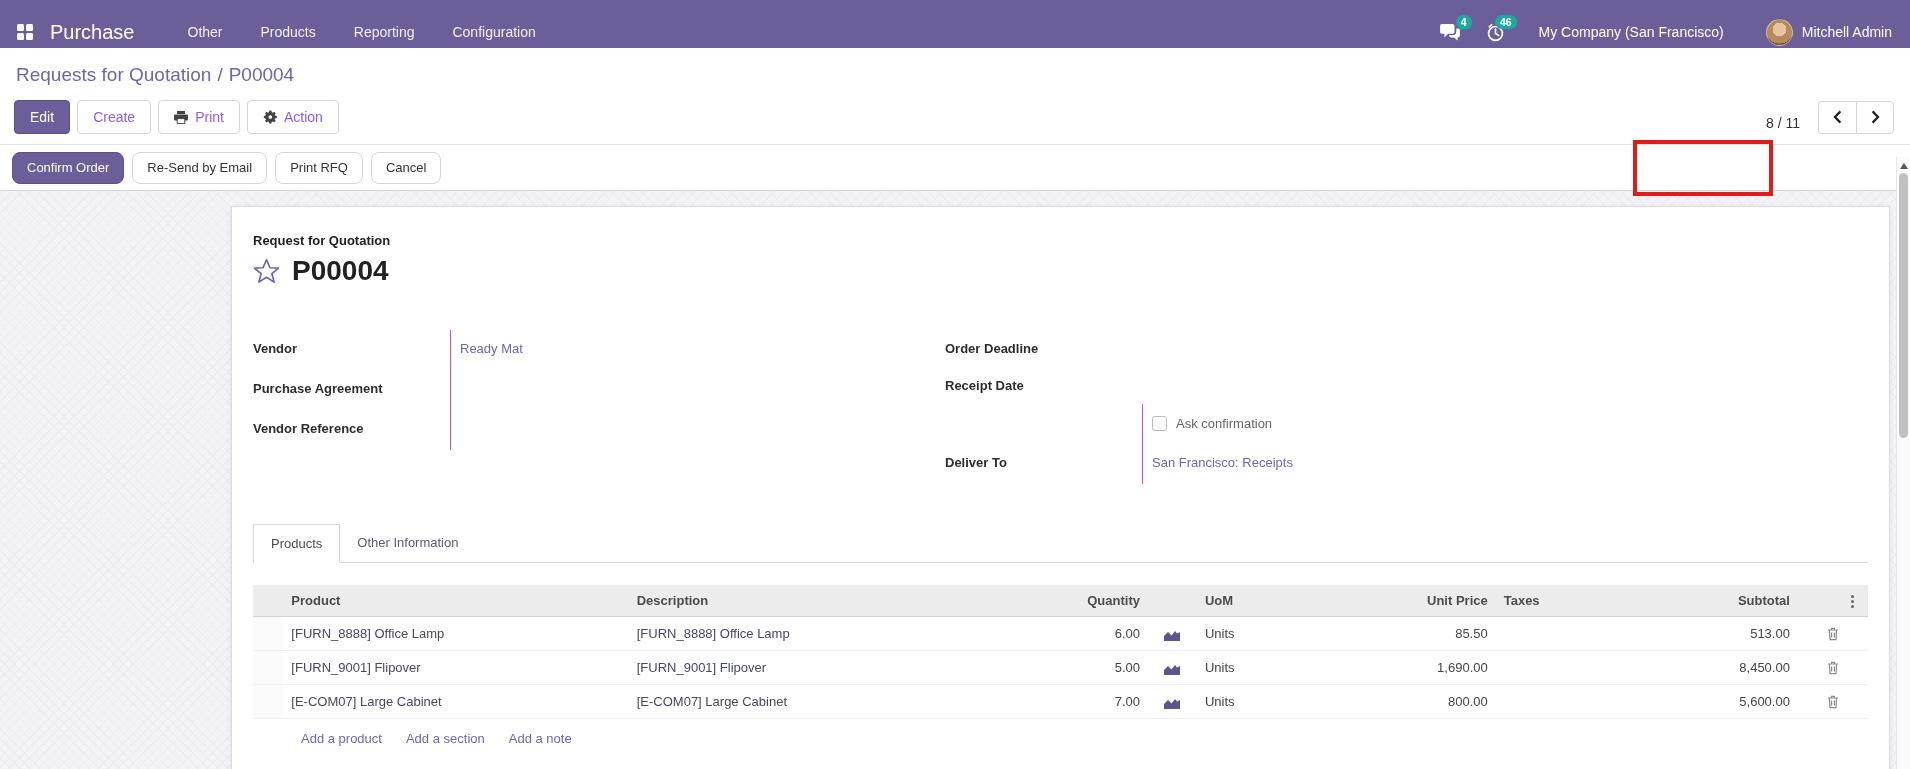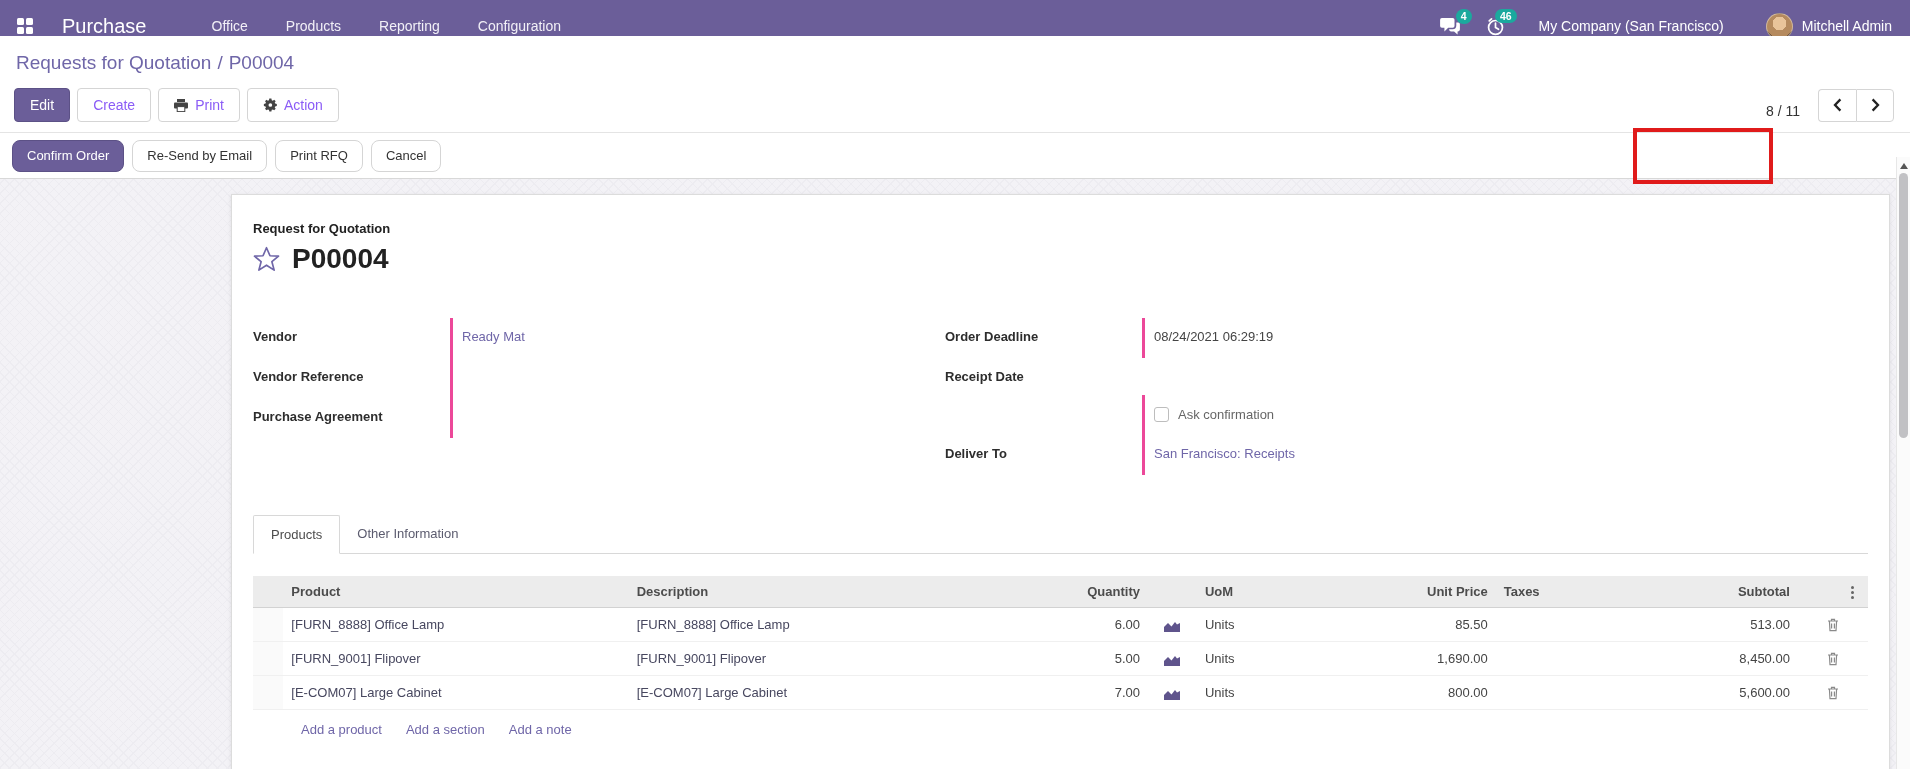--- a/index.html
+++ b/index.html
@@ -11,22 +11,22 @@
     --text:#444;
     --label:#2d2d2d;
     --border:#d8d8d8;
   }
   *{box-sizing:border-box;}
   html,body{margin:0;padding:0;width:1910px;height:769px;overflow:hidden;
     font-family:"Liberation Sans",sans-serif;background:#fff;color:var(--text);}
   .screen{width:1910px;height:769px;display:flex;flex-direction:column;position:relative;}
 
   
-  .navbar{height:36px;background:var(--purple);display:flex;align-items:center;
-    padding:16px 18px 0 12px;color:#fff;flex:0 0 auto;gap:12px;}
+  .navbar{height:48px;background:var(--purple);display:flex;align-items:center;
+    padding:16px 18px 0 12px;color:#fff;flex:0 0 auto;}
   .apps-btn{width:26px;height:26px;display:flex;align-items:center;justify-content:center;cursor:pointer;}
   .apps-grid{display:grid;grid-template-columns:7px 7px;grid-template-rows:7px 7px;gap:2px;}
   .apps-grid span{background:#fff;border-radius:1.5px;}
   .brand{font-size:20px;margin:0 34px 0 12px;cursor:pointer;}
   .nav-menu{display:flex;align-items:center;height:100%;}
   .nav-item{font-size:14px;padding:0 19px;height:100%;display:flex;align-items:center;cursor:pointer;color:#f2f0f7;}
   .nav-right{margin-left:auto;display:flex;align-items:center;}
   .nav-icon{position:relative;margin-left:26px;cursor:pointer;display:flex;align-items:center;}
   .nav-badge{position:absolute;top:-8px;right:-12px;background:var(--badge);color:#fff;
     font-size:10.5px;font-weight:bold;border-radius:9px;padding:2px 5px;line-height:1;}
@@ -77,21 +77,21 @@
     padding:26px 21px 0;}
   .sheet-subtitle{font-size:13px;font-weight:bold;color:#222;}
   .title-line{display:flex;align-items:center;margin-top:8px;}
   .star{margin-right:12px;cursor:pointer;display:flex;}
   .doc-name{font-size:28px;font-weight:bold;color:#222;margin:0;line-height:30px;}
 
   .groups{display:flex;margin-top:44px;}
   .group{width:692px;}
   .frow{display:flex;}
   .flabel{width:197px;font-size:13px;font-weight:bold;color:var(--label);padding:11px 10px 11px 0;}
-  .fvalue{flex:1;border-left:3px solid #ec4899;padding:11px 0 11px 9px;font-size:13px;
+  .fvalue{flex:1;border-left:1px solid #ec4899;padding:11px 0 11px 9px;font-size:13px;
     color:var(--text);min-height:40px;display:flex;align-items:flex-start;gap:18px;}
   .fvalue .link{color:var(--link);cursor:pointer;}
   .checkbox{width:15px;height:15px;border:1px solid #bdbdbd;border-radius:3px;background:#fff;
     display:inline-block;cursor:pointer;flex:0 0 auto;margin-top:1px;}
   .cb-label{font-size:13px;color:#666;margin-left:9px;}
   .cb-wrap{display:flex;align-items:center;}
 
   
   .tabs{display:flex;border-bottom:1px solid var(--border);margin-top:40px;}
   .tab{font-size:13px;padding:11px 17px;cursor:pointer;color:#5b5b6e;margin-bottom:-1px;}
@@ -131,21 +131,21 @@
     <div class="apps-btn">
       <div class="apps-grid">
           <span></span>
           <span></span>
           <span></span>
           <span></span>
         </div>
     </div>
     <span class="brand">Purchase</span>
     <nav class="nav-menu">
-      <span class="nav-item">Office</span>
+      <span class="nav-item">Other</span>
       <span class="nav-item">Products</span>
       <span class="nav-item">Reporting</span>
       <span class="nav-item">Configuration</span>
     </nav>
     <div class="nav-right">
       <div class="nav-icon">
         <svg width="20" height="18" viewBox="0 0 22 20">
           <path fill="#fff" d="M2 1h12a2 2 0 0 1 2 2v7a2 2 0 0 1-2 2H9l-4.2 4v-4H2a2 2 0 0 1-2-2V3a2 2 0 0 1 2-2z"></path>
           <path fill="#fff" d="M18 6h2a2 2 0 0 1 2 2v6a2 2 0 0 1-2 2h-.6v3.4L15.5 16H12a2 2 0 0 1-2-2v-.5h4a4 4 0 0 0 4-4V6z"></path>
         </svg>
@@ -228,38 +228,35 @@
 
       <div class="groups">
         <div class="group">
           <div class="frow">
             <div class="flabel">Vendor</div>
             <div class="fvalue">
                 <span class="link">Ready Mat</span>
               </div>
           </div>
           <div class="frow">
-            <div class="flabel">Vendor Reference</div>
+            <div class="flabel">Purchase Agreement</div>
             <div class="fvalue">
                 <span></span>
               </div>
           </div>
           <div class="frow">
-            <div class="flabel">Purchase Agreement</div>
+            <div class="flabel">Vendor Reference</div>
             <div class="fvalue">
                 <span></span>
               </div>
           </div>
         </div>
         <div class="group">
           <div class="frow">
             <div class="flabel">Order Deadline</div>
-            <div class="fvalue">
-                <span>08/24/2021 06:29:19</span>
-              </div>
           </div>
           <div class="frow">
             <div class="flabel">Receipt Date</div>
           </div>
           <div class="frow">
             <div class="flabel"></div>
             <div class="fvalue">
               <span class="cb-wrap">
                 <span class="checkbox"></span>
                 <span class="cb-label">Ask confirmation</span>

